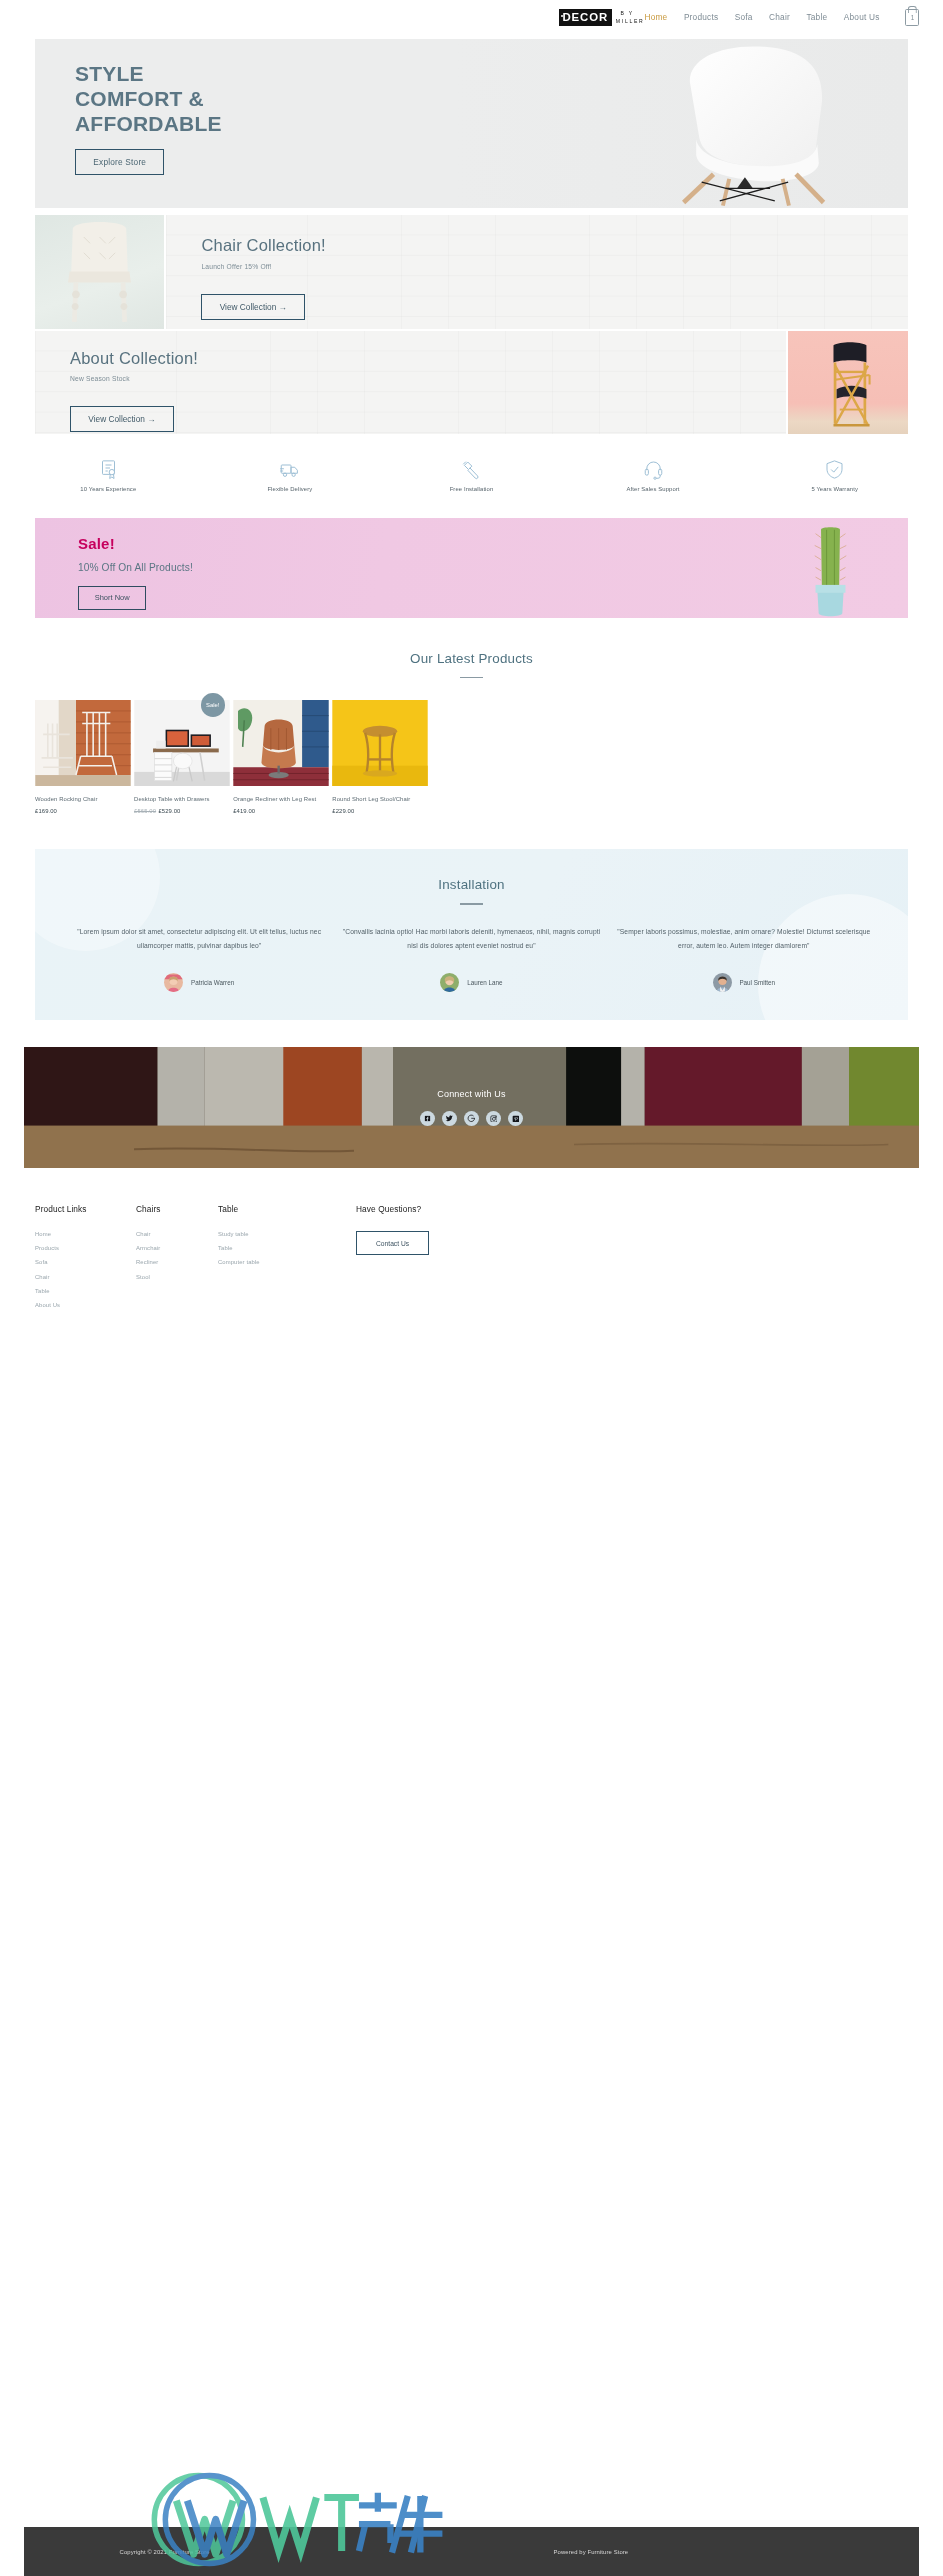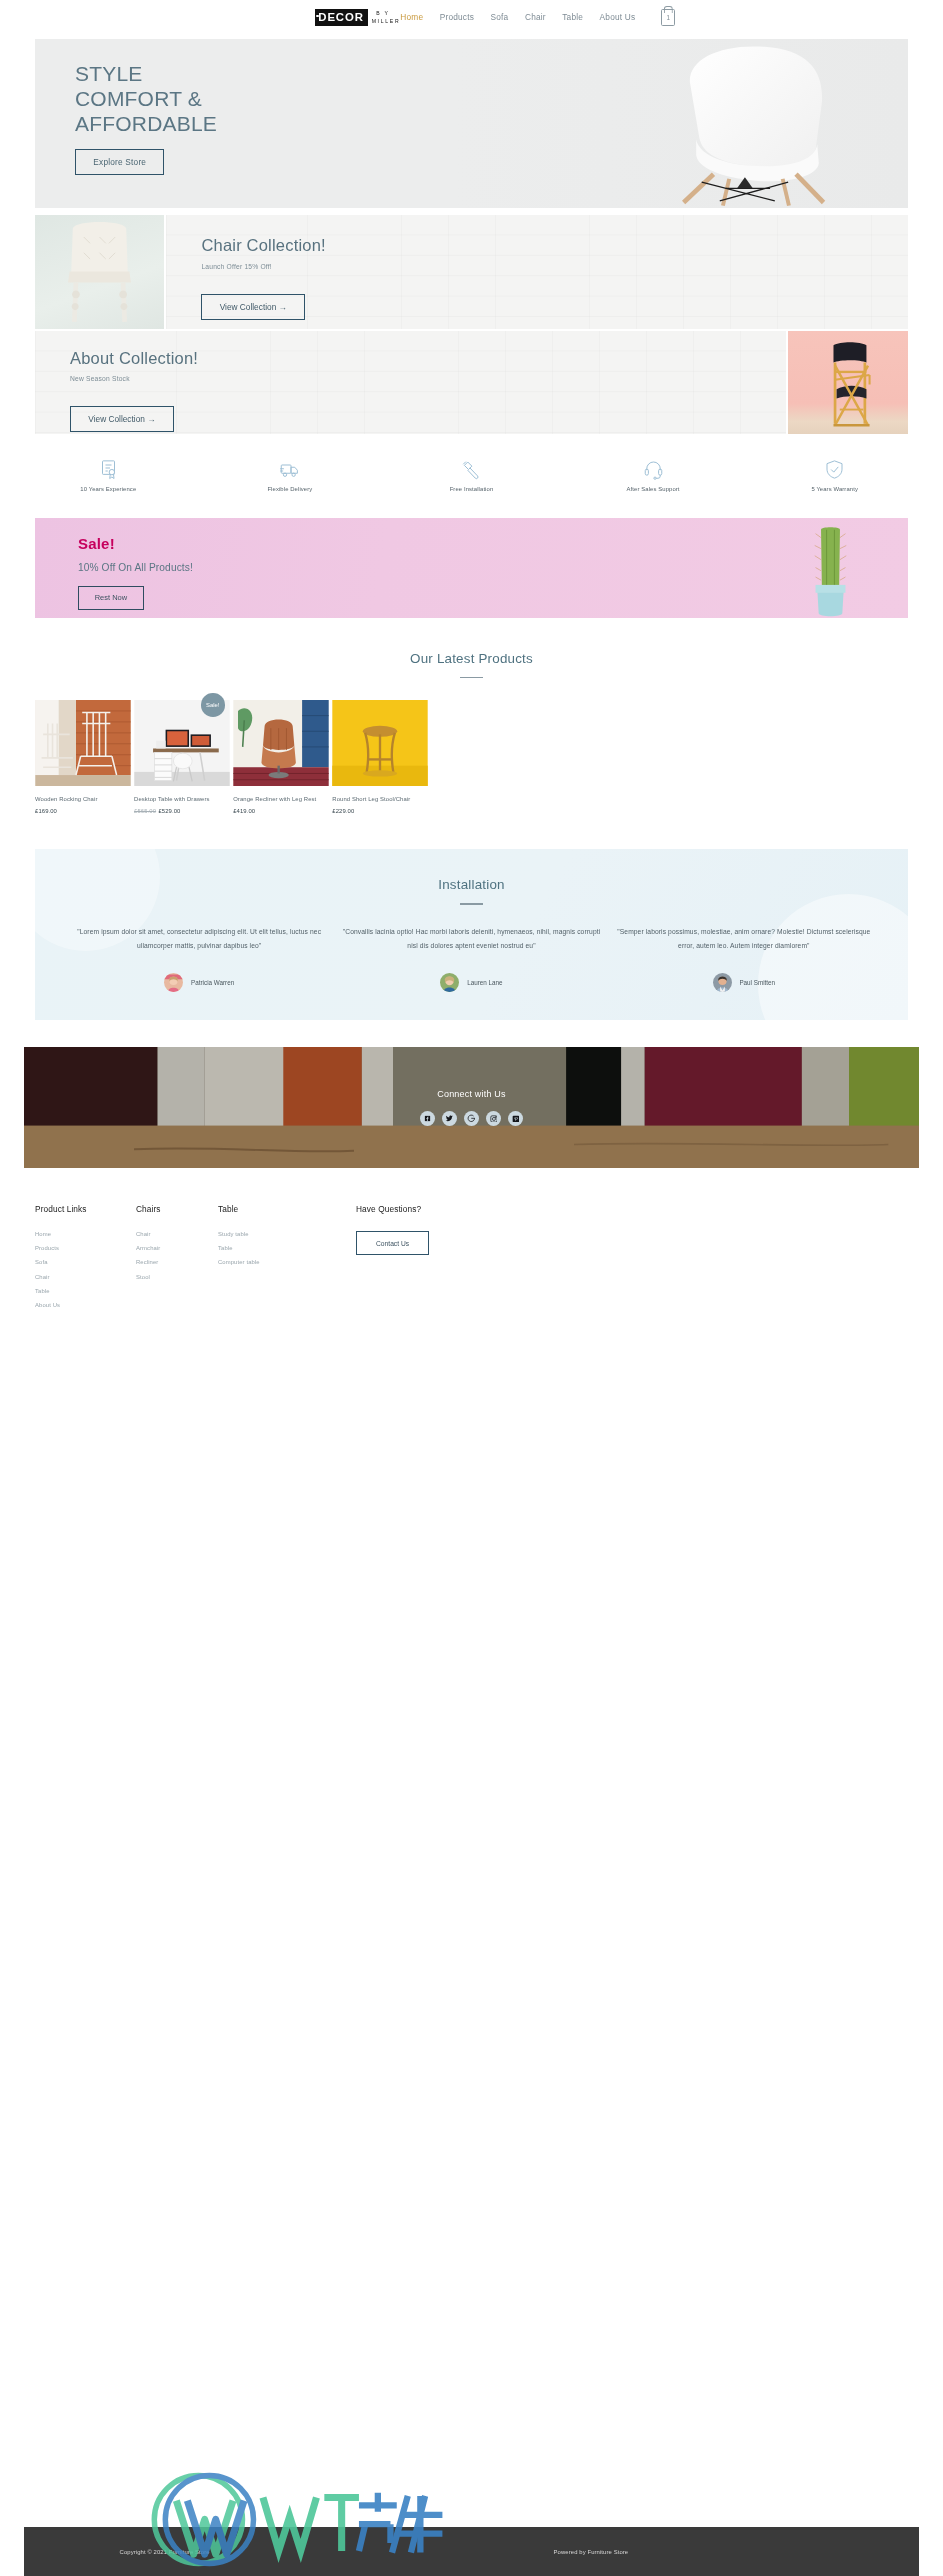--- a/index.html
+++ b/index.html
@@ -9,21 +9,21 @@
     font-family: "Liberation Sans", sans-serif;
     color: #5c7080;
   }
   body { width: 943px; height: 2576px; position: relative; overflow: hidden; }
 
   
   .site-header {
     height: 35px;
     display: flex;
     align-items: center;
-    justify-content: center;
+    justify-content: flex-end;
     padding: 0 23.6px 0 27px;
     background: #fff;
     margin-left: 44px;
   }
   .brand { display: flex; align-items: flex-start; }
   .brand-mark {
     background: #111;
     color: #fff;
     font-weight: 700;
     font-size: 11.4px;
@@ -86,21 +86,21 @@
     overflow: hidden;
   }
   .hero-chair {
     position: absolute;
     right: 53px; bottom: 0; width: 228px; height: 169px;
   }
   .hero-copy { position: absolute; left: 40px; top: 23.6px; }
   .hero-title {
     font-size: 21px;
     line-height: 1.19;
-    font-weight: 400;
+    font-weight: 700;
     color: #5b7684;
     letter-spacing: 0.2px;
   }
   .hero-btn {
     margin-top: 12px;
     display: inline-block;
     border: 0.9px solid #2f5369;
     background: transparent;
     color: #4a6572;
     font-size: 8.3px;
@@ -563,21 +563,21 @@
       <path d="M9.5 14 L13 17.5 L19 10.5"></path>
     </svg>
     <span class="feature-label">5 Years Warranty</span>
   </div>
 </section>
 
 <section class="sale">
   <div class="sale-copy">
     <div class="sale-title">Sale!</div>
     <div class="sale-sub">10% Off On All Products!</div>
-    <button class="sale-btn">Rest Now</button>
+    <button class="sale-btn">Short Now</button>
   </div>
   <svg class="cactus" viewBox="0 0 90 118">
     <path d="M33 6 C33 2 57 2 57 6 L56 76 C56 82 34 82 34 76 Z" fill="#86b24e"></path>
     <path d="M40 6 L40 78 M50 6 L50 78" stroke="#6f9a3d" stroke-width="1.4"></path>
     <g stroke="#cf9f6f" stroke-width=".8">
       <path d="M33 16 l-7-5 M57 16 l7-5 M33 30 l-8-4 M57 30 l8-4 M33 44 l-8-5 M57 44 l8-5 M33 58 l-7-4 M57 58 l7-4 M33 70 l-7-4 M57 70 l7-4"></path>
     </g>
     <path d="M28 78 L62 78 L60 112 C60 117 30 117 30 112 Z" fill="#a8d8e0"></path>
     <path d="M26 76 L64 76 L64 86 L26 86 Z" fill="#b8e0e6"></path>
   </svg>

